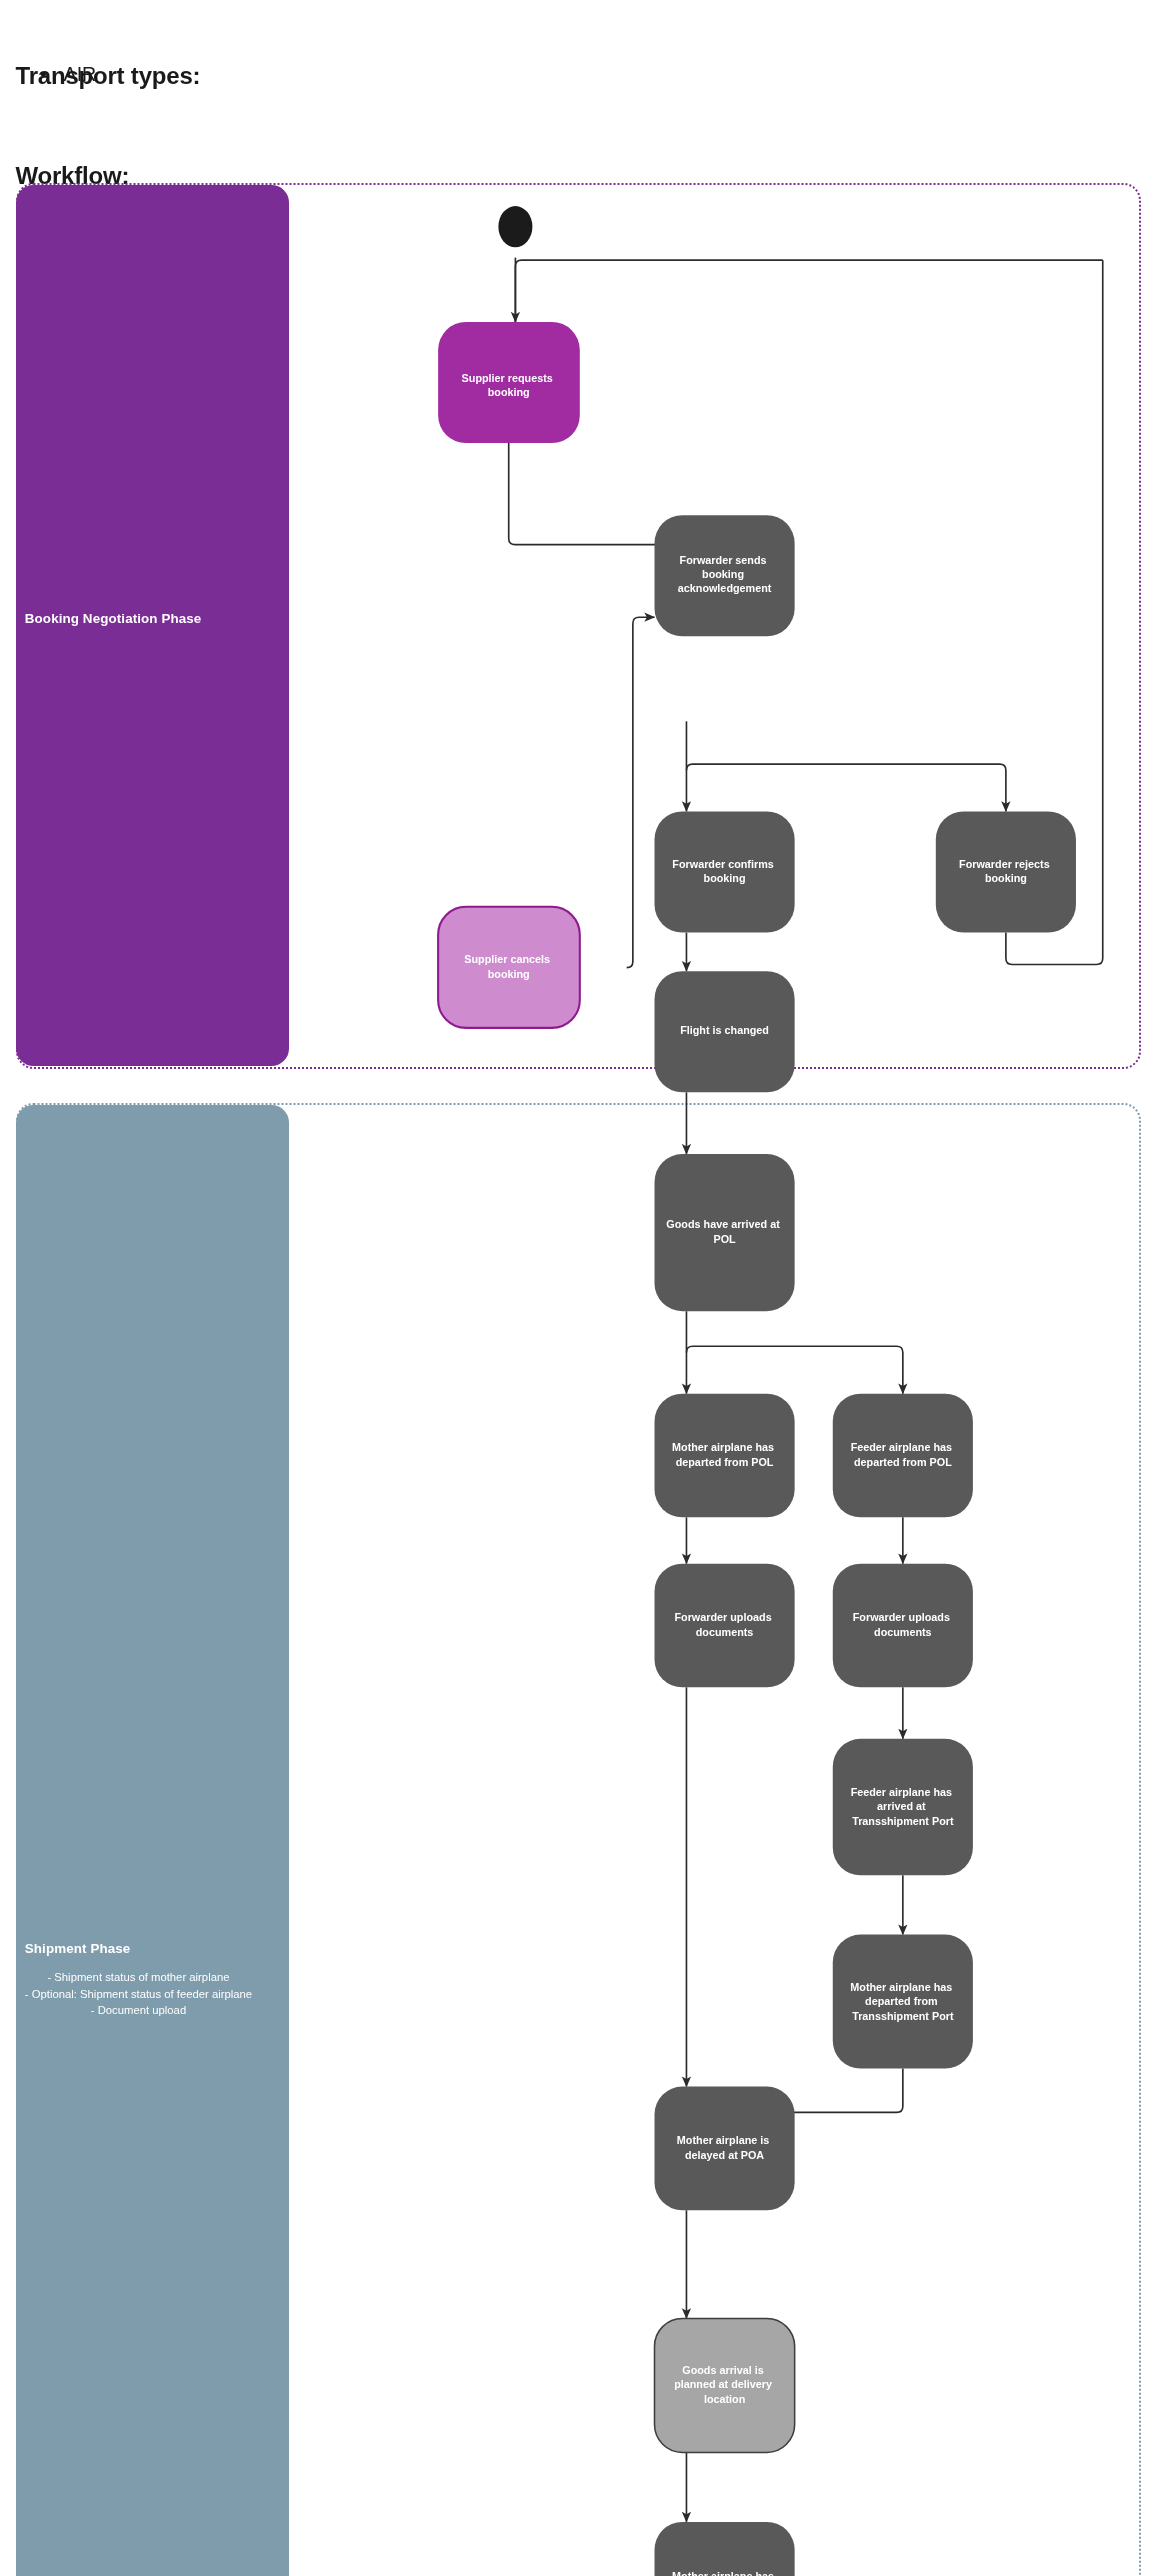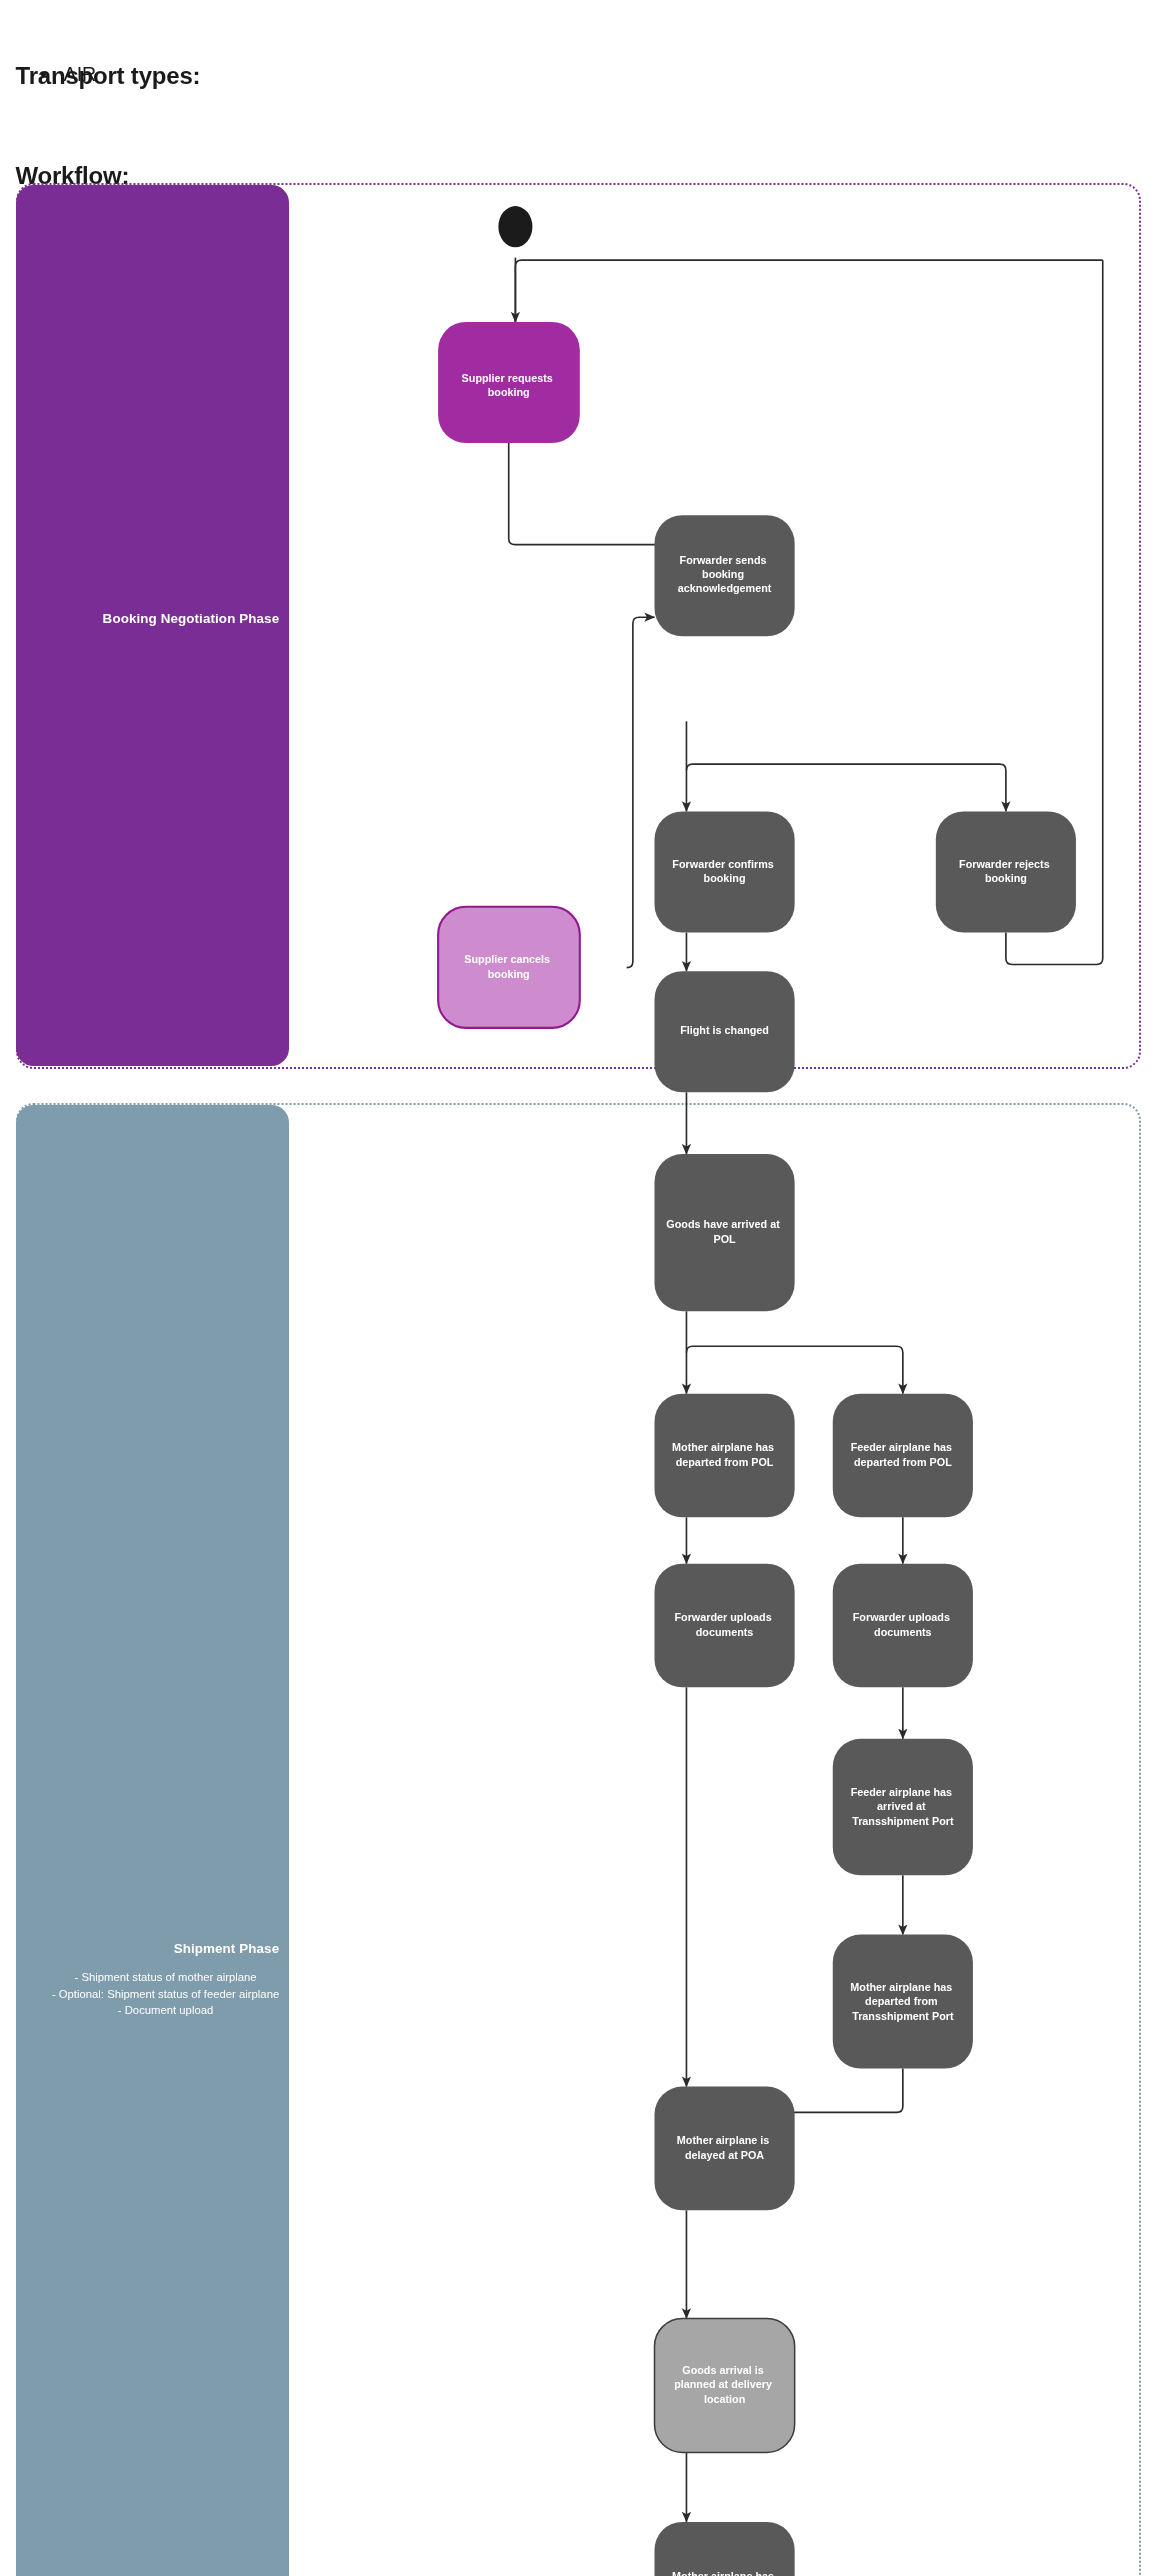--- a/index.html
+++ b/index.html
@@ -13,21 +13,21 @@
 
   
   .hdr{position:absolute;left:15.5px;font-weight:bold;font-size:24px;letter-spacing:-0.2px;color:#1a1a1a;margin-top:44px;}
   #transport-types-heading{top:18px;}
   #workflow-heading{top:118px;}
   .bullet-list{position:absolute;left:41px;top:62px;margin:0;padding:0;list-style:none;}
   .bullet-list li{font-size:19.6px;color:#1a1a1a;line-height:1.25;display:flex;gap:18px;align-items:center;}
   .bullet-list li .dot{display:inline-block;width:4.6px;height:4.6px;border-radius:50%;background:#1a1a1a;}
   .phase-outline{position:absolute;box-sizing:border-box;border-radius:17.5px;border-style:dotted;border-width:2.6px;background:transparent;}
   .phase-label{position:absolute;box-sizing:border-box;border-radius:17.5px;
-     display:flex;flex-direction:column;align-items:flex-end;justify-content:center;
+     display:flex;flex-direction:column;align-items:flex-start;justify-content:center;
      text-align:center;color:#ffffff;padding:0 9.3px;}
   .phase-label .title{font-weight:bold;font-size:13.4px;margin-bottom:13.4px;letter-spacing:0.1px;}
   .phase-label .bullets{font-size:11.3px;line-height:1.45;font-weight:400;}
 
   
   #flow-canvas{position:absolute;left:0;top:0;}
   .nodeRect{stroke:none;}
   .nodeRect.outlined{stroke:#3d3d3d;stroke-width:3;}
   .nodeRect.outlined-magenta{stroke:#8e1a8e;stroke-width:4;}
   .nodeText{fill:#ffffff;font-family:"Liberation Sans", sans-serif;font-size:21px;font-weight:bold;text-anchor:middle;dominant-baseline:middle;}

